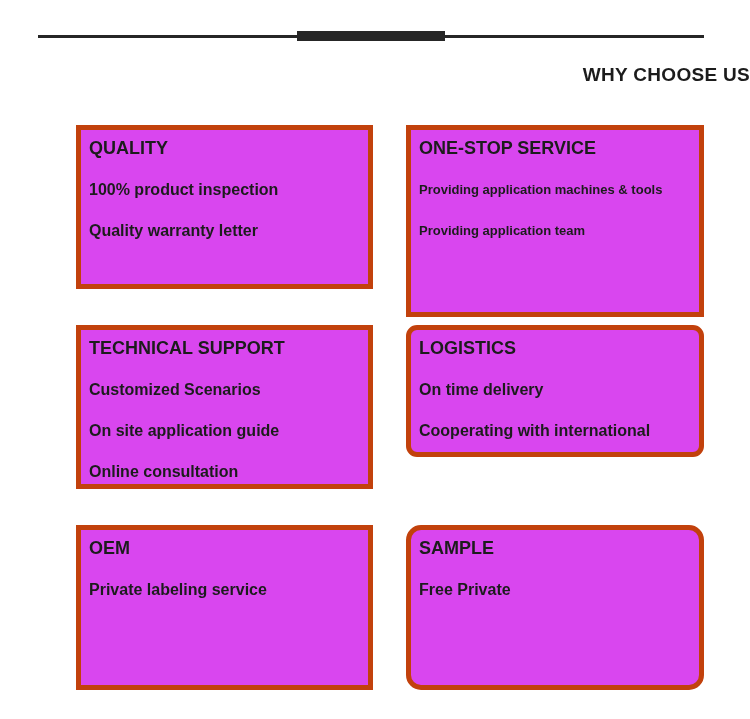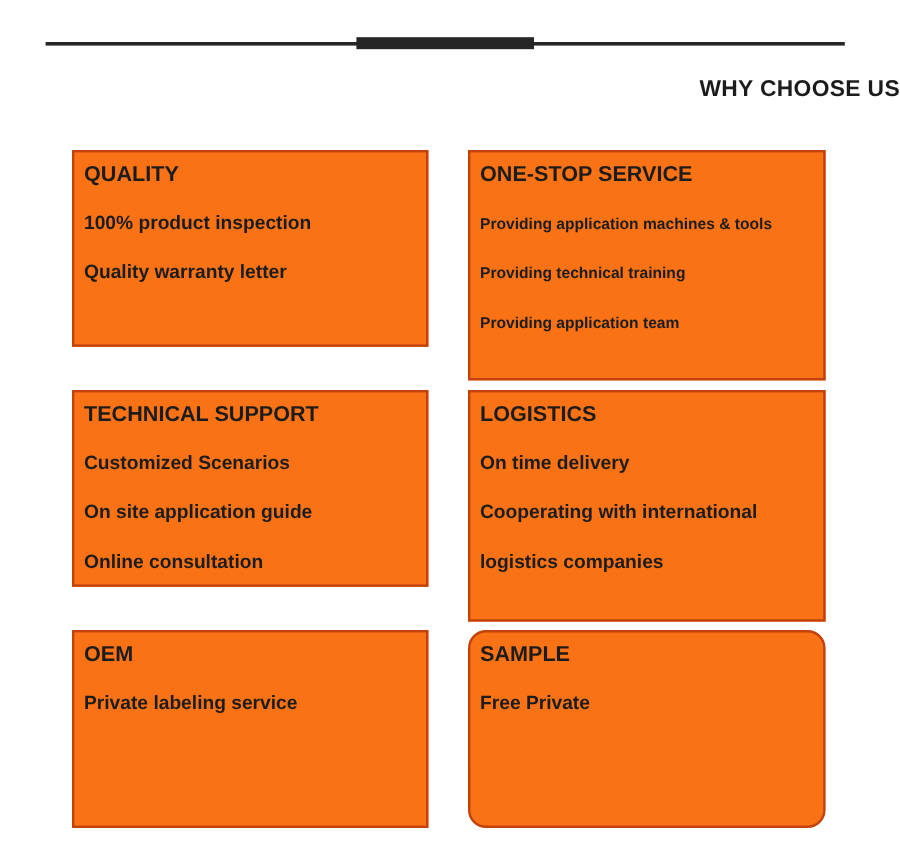--- a/index.html
+++ b/index.html
@@ -44,25 +44,26 @@
     text-align: right;
     font-size: 19px;
     font-weight: bold;
     letter-spacing: 0.3px;
     color: #1c1c1c;
   }
 
   
   .box {
     position: absolute;
-    background: #f97316;
-    border: 2px solid #c2410c;
+    background: #d946ef;
+    border: 5px solid #c2410c;
     box-sizing: border-box;
     padding: 0 10px 0 8px;
     overflow: hidden;
+    margin-left: 16px;
   }
   .box-content { margin-top: -2px; }
   .box-heading {
     font-size: 18px;
     font-weight: bold;
     line-height: 41px;
     white-space: nowrap;
   }
   .box-item {
     font-size: 16px;
@@ -70,21 +71,21 @@
     line-height: 41px;
   }
   .box.small-items .box-item {
     font-size: 13px;
     white-space: nowrap;
   }
 
   .box-q  { left: 60px;  top: 125px; width: 297px; height: 164px; }
   .box-os { left: 390px; top: 125px; width: 298px; height: 192px; }
   .box-ts { left: 60px;  top: 325px; width: 297px; height: 164px; }
-  .box-lg { left: 390px; top: 325px; width: 298px; height: 193px; }
+  .box-lg { left: 390px; top: 325px; width: 298px; height: 132px; border-radius: 11px; }
   .box-oe { left: 60px;  top: 525px; width: 297px; height: 165px; }
   .box-sa { left: 390px; top: 525px; width: 298px; height: 165px; border-radius: 15px; }
 </style>
 </head>
 <body>
 
 <div id="page">
 
   <div class="rule-thin"></div>
   <div class="rule-thick"></div>
@@ -96,21 +97,20 @@
       <div class="box-heading">QUALITY</div>
       <div class="box-item">100% product inspection</div>
       <div class="box-item">Quality warranty letter</div>
     </div>
   </div>
 
   <div class="box box-os small-items">
     <div class="box-content">
       <div class="box-heading">ONE-STOP SERVICE</div>
       <div class="box-item">Providing application machines &amp; tools</div>
-      <div class="box-item">Providing technical training</div>
       <div class="box-item">Providing application team</div>
     </div>
   </div>
 
   <div class="box box-ts">
     <div class="box-content">
       <div class="box-heading">TECHNICAL SUPPORT</div>
       <div class="box-item">Customized Scenarios</div>
       <div class="box-item">On site application guide</div>
       <div class="box-item">Online consultation</div>

